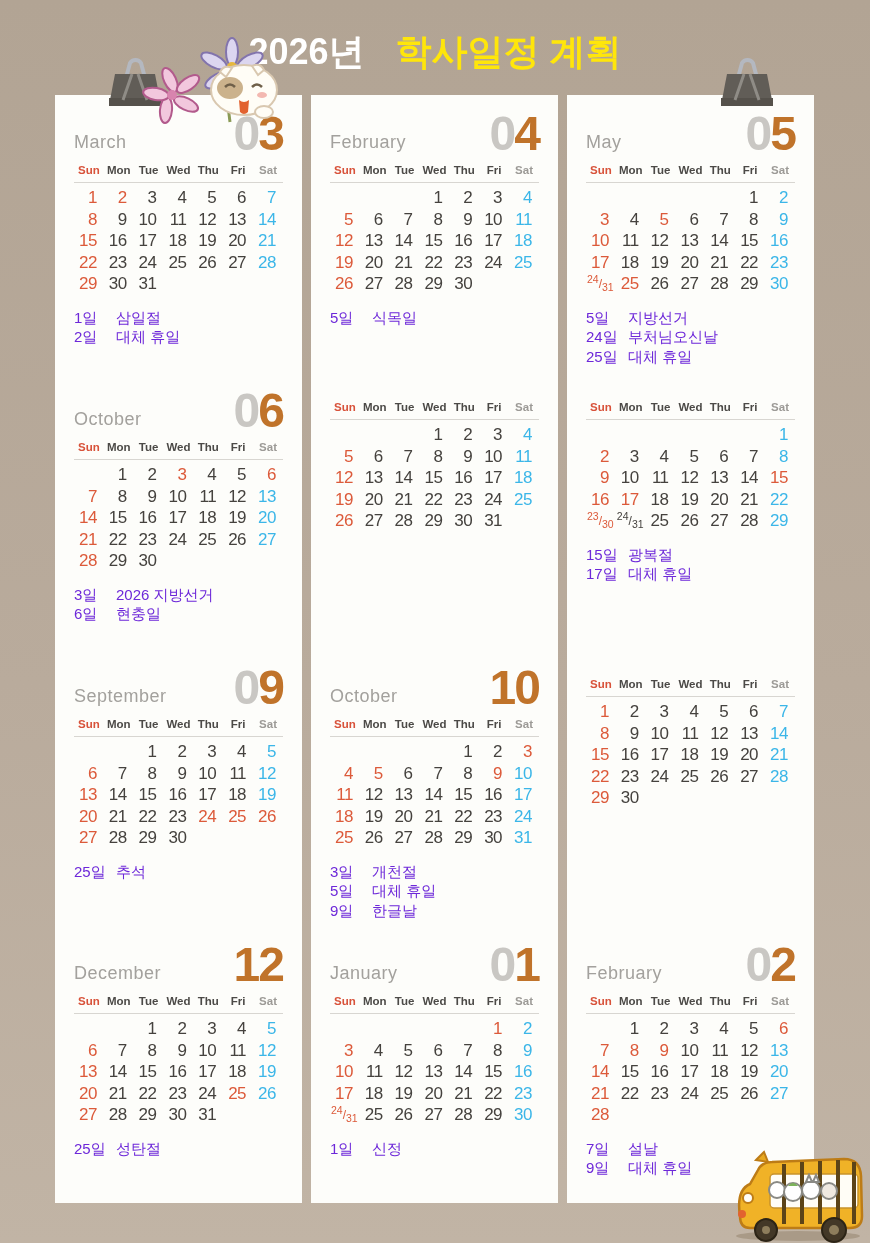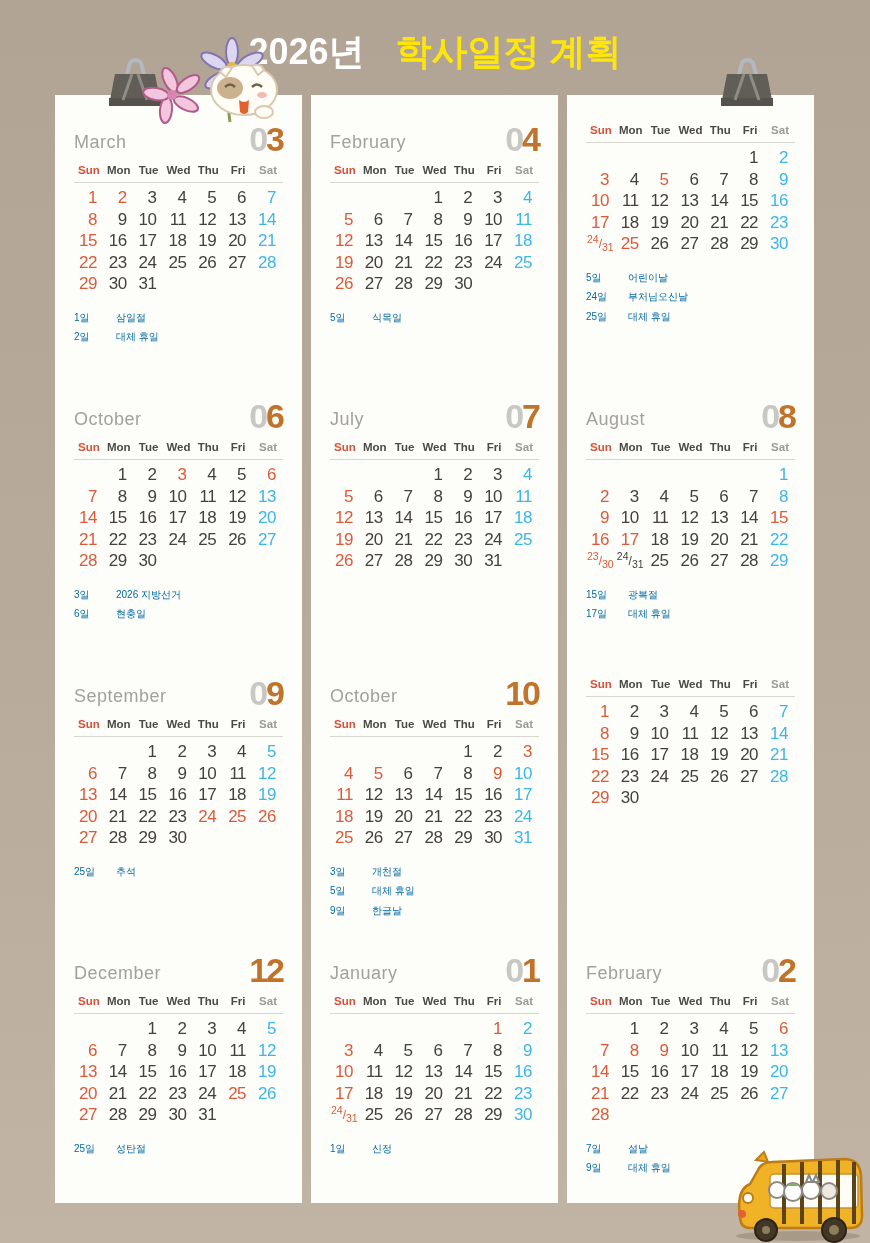--- a/index.html
+++ b/index.html
@@ -15,21 +15,21 @@
   .t-year{color:#ffffff;}
   .t-rest{color:#ffe60a;margin-left:21px;}
   .board{
     position:absolute;left:55px;top:95px;width:760px;height:1108px;
     display:flex;gap:9px;z-index:1;
   }
   .col{background:#fdfdfa;width:247px;height:100%;}
   .month{height:277px;box-sizing:border-box;padding:20px 19px 0 19px;}
   .mhead{display:flex;justify-content:space-between;align-items:flex-end;height:40px;}
   .mname{font-size:18px;color:#a3a19d;letter-spacing:.5px;padding-bottom:2px;}
-  .mnum{font-size:34px;font-weight:bold;line-height:.9;letter-spacing:-2px;}
+  .mnum{font-size:48px;font-weight:bold;line-height:.9;letter-spacing:-2px;}
   .mnum .dim{color:#c9c7c3;}
   .mnum .acc{color:#c0732a;}
   table.cal{width:100%;border-collapse:collapse;margin-top:7px;table-layout:fixed;}
   .cal th{
     font-size:11.5px;font-weight:bold;color:#4c4a47;text-align:center;
     padding:2px 0 6px 0;border-bottom:1px solid #d8d6d1;
   }
   .cal th.sunh{color:#d8523a;}
   .cal th.sath{color:#9c9a96;}
   .cal td{
@@ -37,21 +37,21 @@
     color:#45423e;letter-spacing:-.5px;line-height:1;vertical-align:middle;
   }
   .cal tbody tr:first-child td{padding-top:5px;}
   .cal td.d{color:#45423e;}
   .cal td.r{color:#dc5a3a;}
   .cal td.b{color:#3bb6e8;}
   .cal td.fr{font-size:12px;letter-spacing:0;padding-right:3px;white-space:nowrap;}
   .cal td.fr sup{font-size:10.5px;}
   .cal td.fr sub{font-size:10.5px;}
   ul.notes{list-style:none;margin:13px 0 0 0;padding:0;}
-  .notes li{display:flex;font-size:10px;color:#0369a1;line-height:19.5px;}
+  .notes li{display:flex;font-size:15px;color:#6d28d9;line-height:19.5px;}
   .nday{min-width:33px;margin-right:9px;}
   .decor{position:absolute;z-index:5;}
 </style>
 </head>
 <body>
 
 <header class="title">
   <span class="t-year">2026년</span>
   <span class="t-rest">학사일정 계획</span>
 </header>
@@ -422,24 +422,20 @@
           </tbody>
         </table>
         <ul class="notes">
           <li>
             <span class="nday">5일</span>
             <span class="nlabel">식목일</span>
           </li>
         </ul>
       </section>
       <section class="month">
-        <div class="mhead">
-          <span class="mname">July</span>
-          <span class="mnum"><span class="dim">0</span><span class="acc">7</span></span>
-        </div>
         <table class="cal">
           <thead>
             <tr>
               <th class="sunh">Sun</th>
               <th>Mon</th>
               <th>Tue</th>
               <th>Wed</th>
               <th>Thu</th>
               <th>Fri</th>
               <th class="sath">Sat</th>
@@ -642,20 +638,24 @@
         <ul class="notes">
           <li>
             <span class="nday">1일</span>
             <span class="nlabel">신정</span>
           </li>
         </ul>
       </section>
     </div>
   <div class="col">
       <section class="month">
+        <div class="mhead">
+          <span class="mname">May</span>
+          <span class="mnum"><span class="dim">0</span><span class="acc">5</span></span>
+        </div>
         <table class="cal">
           <thead>
             <tr>
               <th class="sunh">Sun</th>
               <th>Mon</th>
               <th>Tue</th>
               <th>Wed</th>
               <th>Thu</th>
               <th>Fri</th>
               <th class="sath">Sat</th>
@@ -705,37 +705,33 @@
               <td class="d">27</td>
               <td class="d">28</td>
               <td class="d">29</td>
               <td class="b">30</td>
             </tr>
           </tbody>
         </table>
         <ul class="notes">
           <li>
             <span class="nday">5일</span>
-            <span class="nlabel">어린이날</span>
+            <span class="nlabel">지방선거</span>
           </li>
           <li>
             <span class="nday">24일</span>
             <span class="nlabel">부처님오신날</span>
           </li>
           <li>
             <span class="nday">25일</span>
             <span class="nlabel">대체 휴일</span>
           </li>
         </ul>
       </section>
       <section class="month">
-        <div class="mhead">
-          <span class="mname">August</span>
-          <span class="mnum"><span class="dim">0</span><span class="acc">8</span></span>
-        </div>
         <table class="cal">
           <thead>
             <tr>
               <th class="sunh">Sun</th>
               <th>Mon</th>
               <th>Tue</th>
               <th>Wed</th>
               <th>Thu</th>
               <th>Fri</th>
               <th class="sath">Sat</th>

